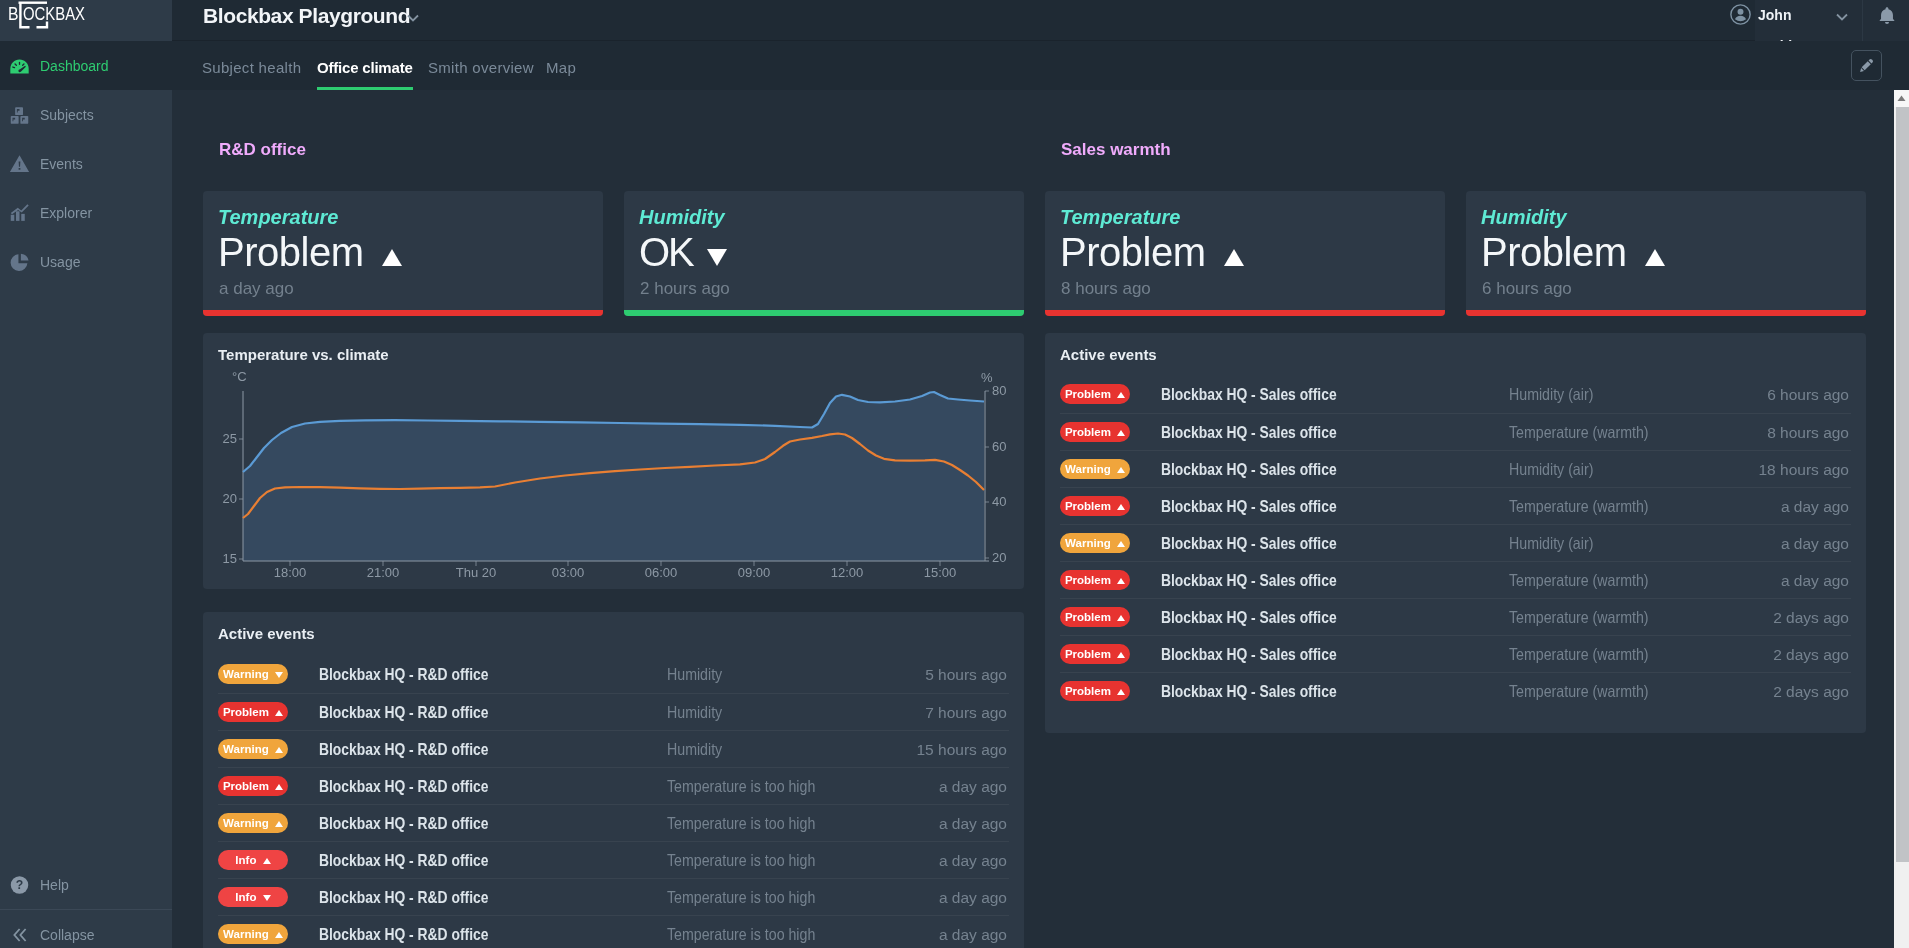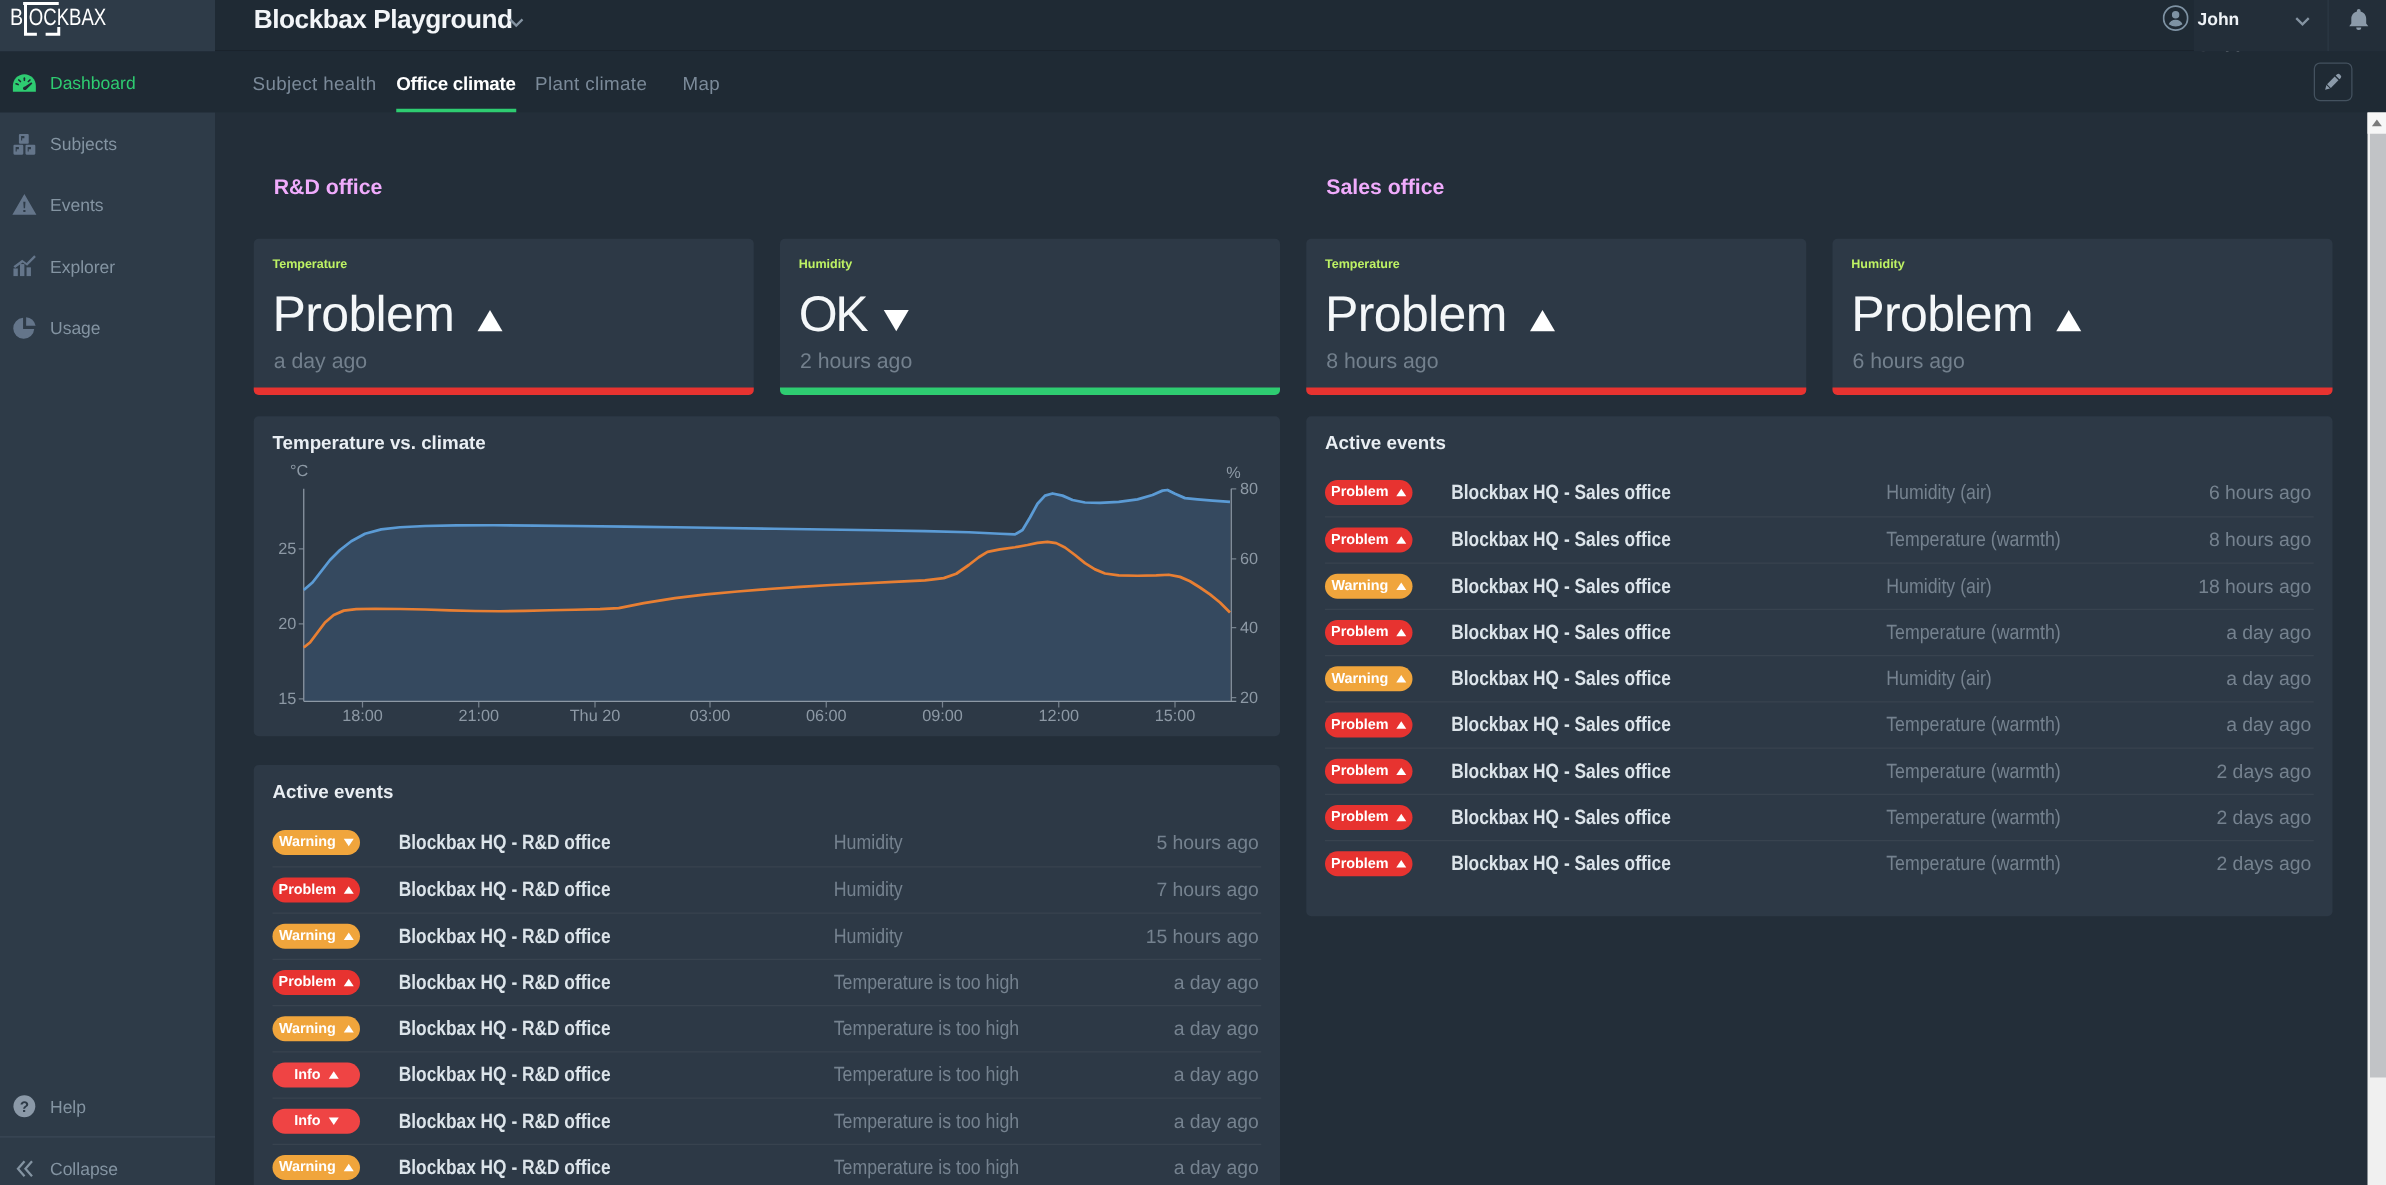--- a/index.html
+++ b/index.html
@@ -19,21 +19,21 @@
   #subnav { position:absolute; left:172px; top:41px; width:1737px; height:49px; background:#1f2a34; }
   #title { position:absolute; left:31px; top:4px; font-size:21px; font-weight:bold; color:#f2f5f8; letter-spacing:-0.4px; }
   .tab { position:absolute; top:0; height:49px; line-height:53px; font-size:15px; letter-spacing:0.3px; color:#7b8a99; }
   .tab.active { color:#ffffff; font-weight:bold; letter-spacing:-0.2px; }
   .tab.active::after { content:""; position:absolute; left:0; right:0; bottom:0; height:3px; background:#2ecc71; }
   
   #content { position:absolute; left:172px; top:90px; width:1722px; height:858px; background:#232e39; }
   .sechead { position:absolute; font-size:17px; font-weight:bold; color:#f0abfc; }
   .card { position:absolute; width:400px; height:125px; background:#2d3946; border-radius:4px; }
   .card .bar { position:absolute; left:0; right:0; bottom:0; height:6px; border-radius:0 0 4px 4px; }
-  .card .lbl { position:absolute; left:15px; top:15px; font-size:10px; font-weight:bold; color:#bef264; }
+  .card .lbl { position:absolute; left:15px; top:15px; font-size:20px; font-weight:bold; color:#5eead4;font-style:italic; }
   .card .status { position:absolute; left:15px; top:39px; font-size:40px; color:#f4f7f9; letter-spacing:-0.5px; }
   .card .when { position:absolute; left:16px; top:88px; font-size:17px; color:#73808d; }
   .tri-up { display:inline-block; width:0; height:0; border-left:10px solid transparent;
     border-right:10px solid transparent; border-bottom:17px solid #fff; margin-left:8px; }
   .tri-dn { display:inline-block; width:0; height:0; border-left:10px solid transparent;
     border-right:10px solid transparent; border-top:17px solid #fff; margin-left:8px; }
   .panel { position:absolute; background:#2d3946; border-radius:4px; }
   .ptitle { position:absolute; left:15px; top:13px; font-size:15px; font-weight:bold; color:#e9eef3; }
   
   .erow { position:relative; height:37px; }
@@ -140,33 +140,33 @@
     </svg>
   <div style="position:absolute;left:1690px;top:0;width:1px;height:41px;background:#2c3844;"></div>
   <svg style="position:absolute;left:1704px;top:5px" width="22" height="22" viewBox="0 0 24 24" fill="#8b9aa9">
     <path d="M12 2.5 c.9 0 1.6.7 1.6 1.6 v.4 C16.5 5.2 18.5 7.7 18.5 11 v4 l1.8 2.5 H3.7 L5.5 15 v-4 C5.5 7.7 7.5 5.2 10.4 4.5 v-.4 C10.4 3.2 11.1 2.5 12 2.5 Z"></path>
     <path d="M9.8 18.5 h4.4 a2.2 2.2 0 0 1 -4.4 0 Z"></path>
   </svg>
 </div>
 <div id="subnav">
   <span class="tab" style="left:30px;">Subject health</span>
   <span class="tab active" style="left:145px;">Office climate</span>
-  <span class="tab" style="left:256px;">Plant climate</span>
+  <span class="tab" style="left:256px;">Smith overview</span>
   <span class="tab" style="left:374px;">Map</span>
   <div style="position:absolute;left:1679px;top:9px;width:31px;height:31px;border:1px solid #44525f;border-radius:5px;">
     <svg style="position:absolute;left:6px;top:6px" width="17" height="17" viewBox="0 0 24 24" fill="#8b9aa9">
       <path d="M16.2 3.6 a2.4 2.4 0 0 1 3.4 0 l.8.8 a2.4 2.4 0 0 1 0 3.4 l-1.3 1.3 -4.2-4.2 Z"></path>
       <path d="M13.8 6 l4.2 4.2 L9.4 18.8 5.2 14.6 Z"></path>
       <path d="M4.4 15.6 L8.4 19.6 3 21 Z"></path>
     </svg>
   </div>
 </div>
 <div id="content">
   <div class="sechead" style="left:47px;top:50px;">R&amp;D office</div>
-  <div class="sechead" style="left:889px;top:50px;">Sales office</div>
+  <div class="sechead" style="left:889px;top:50px;">Sales warmth</div>
 
   <div class="card" style="left:31px;top:101px;">
     <div class="lbl">Temperature</div>
     <div class="status">Problem <span class="tri-up"></span></div>
     <div class="when">a day ago</div>
     <div class="bar" style="background:#e73330;"></div>
   </div>
   <div class="card" style="left:452px;top:101px;">
     <div class="lbl">Humidity</div>
     <div class="status" style="letter-spacing:-2px;">OK<span class="tri-dn" style="margin-left:14px;"></span></div>

